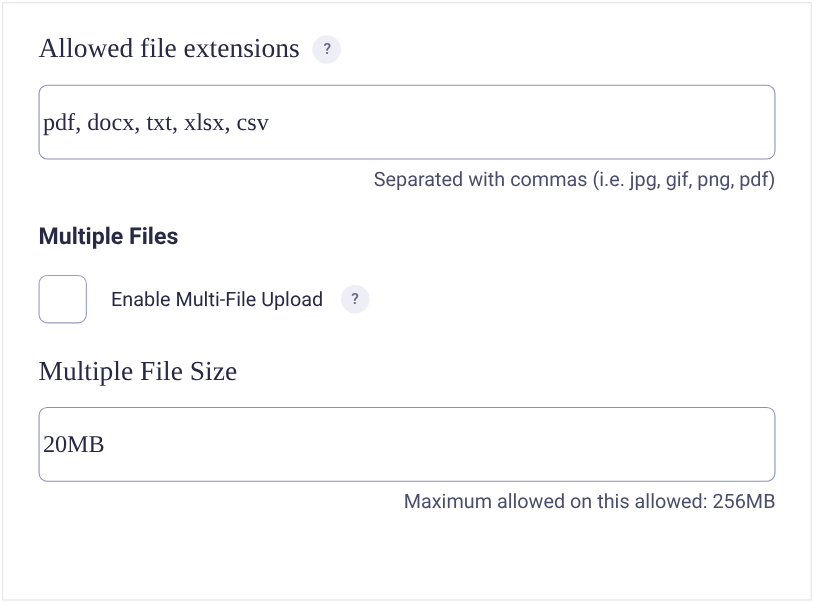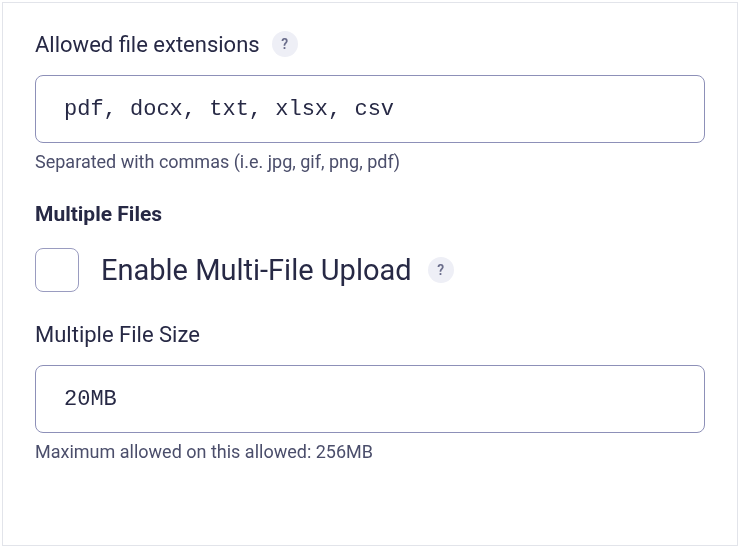--- a/index.html
+++ b/index.html
@@ -26,74 +26,76 @@
     .field-group:last-child {
       margin-bottom: 0;
     }
     .label-row {
       display: flex;
       align-items: center;
       gap: 12px;
       margin-bottom: 18px;
     }
     .field-label {
-      font-size: 22px;
+      font-size: 25px;
       color: #272945;
       font-weight: 400;
+      font-family: Liberation Serif, serif;
     }
     .help-badge {
       display: inline-flex;
       align-items: center;
       justify-content: center;
       width: 26px;
       height: 26px;
       border-radius: 50%;
       background: #eeeff6;
       color: #6a6d8b;
       font-size: 14px;
       font-weight: 600;
       cursor: pointer;
       user-select: none;
     }
     .text-input {
       width: 100%;
       height: 68px;
       border: 1.5px solid #8d90b8;
       border-radius: 8px;
-      padding: 0 28px;
+      padding: 0 3px;
       font-size: 22px;
       color: #272945;
-      font-family: Liberation Mono, monospace;
+      font-family: Liberation Serif, serif;
       outline: none;
     }
     .text-input::placeholder {
       color: #6a6d8b;
     }
     .helper-text {
       font-size: 18px;
       color: #4b4e6b;
       margin-top: 8px;
+      text-align: right;
     }
     .checkbox-row {
       display: flex;
       align-items: center;
       gap: 22px;
       margin-top: 22px;
     }
     .checkbox {
       width: 44px;
       height: 44px;
       border: 1.5px solid #9a9cc0;
       border-radius: 8px;
       background: #ffffff;
       cursor: pointer;
       flex-shrink: 0;
     }
     .checkbox-label {
-      font-size: 29px;
+      font-size: 18px;
       color: #272945;
     }
     .checkbox-label-row {
       display: flex;
       align-items: center;
       gap: 16px;
     }
     .section-heading {
       font-size: 21px;
       color: #272945;

